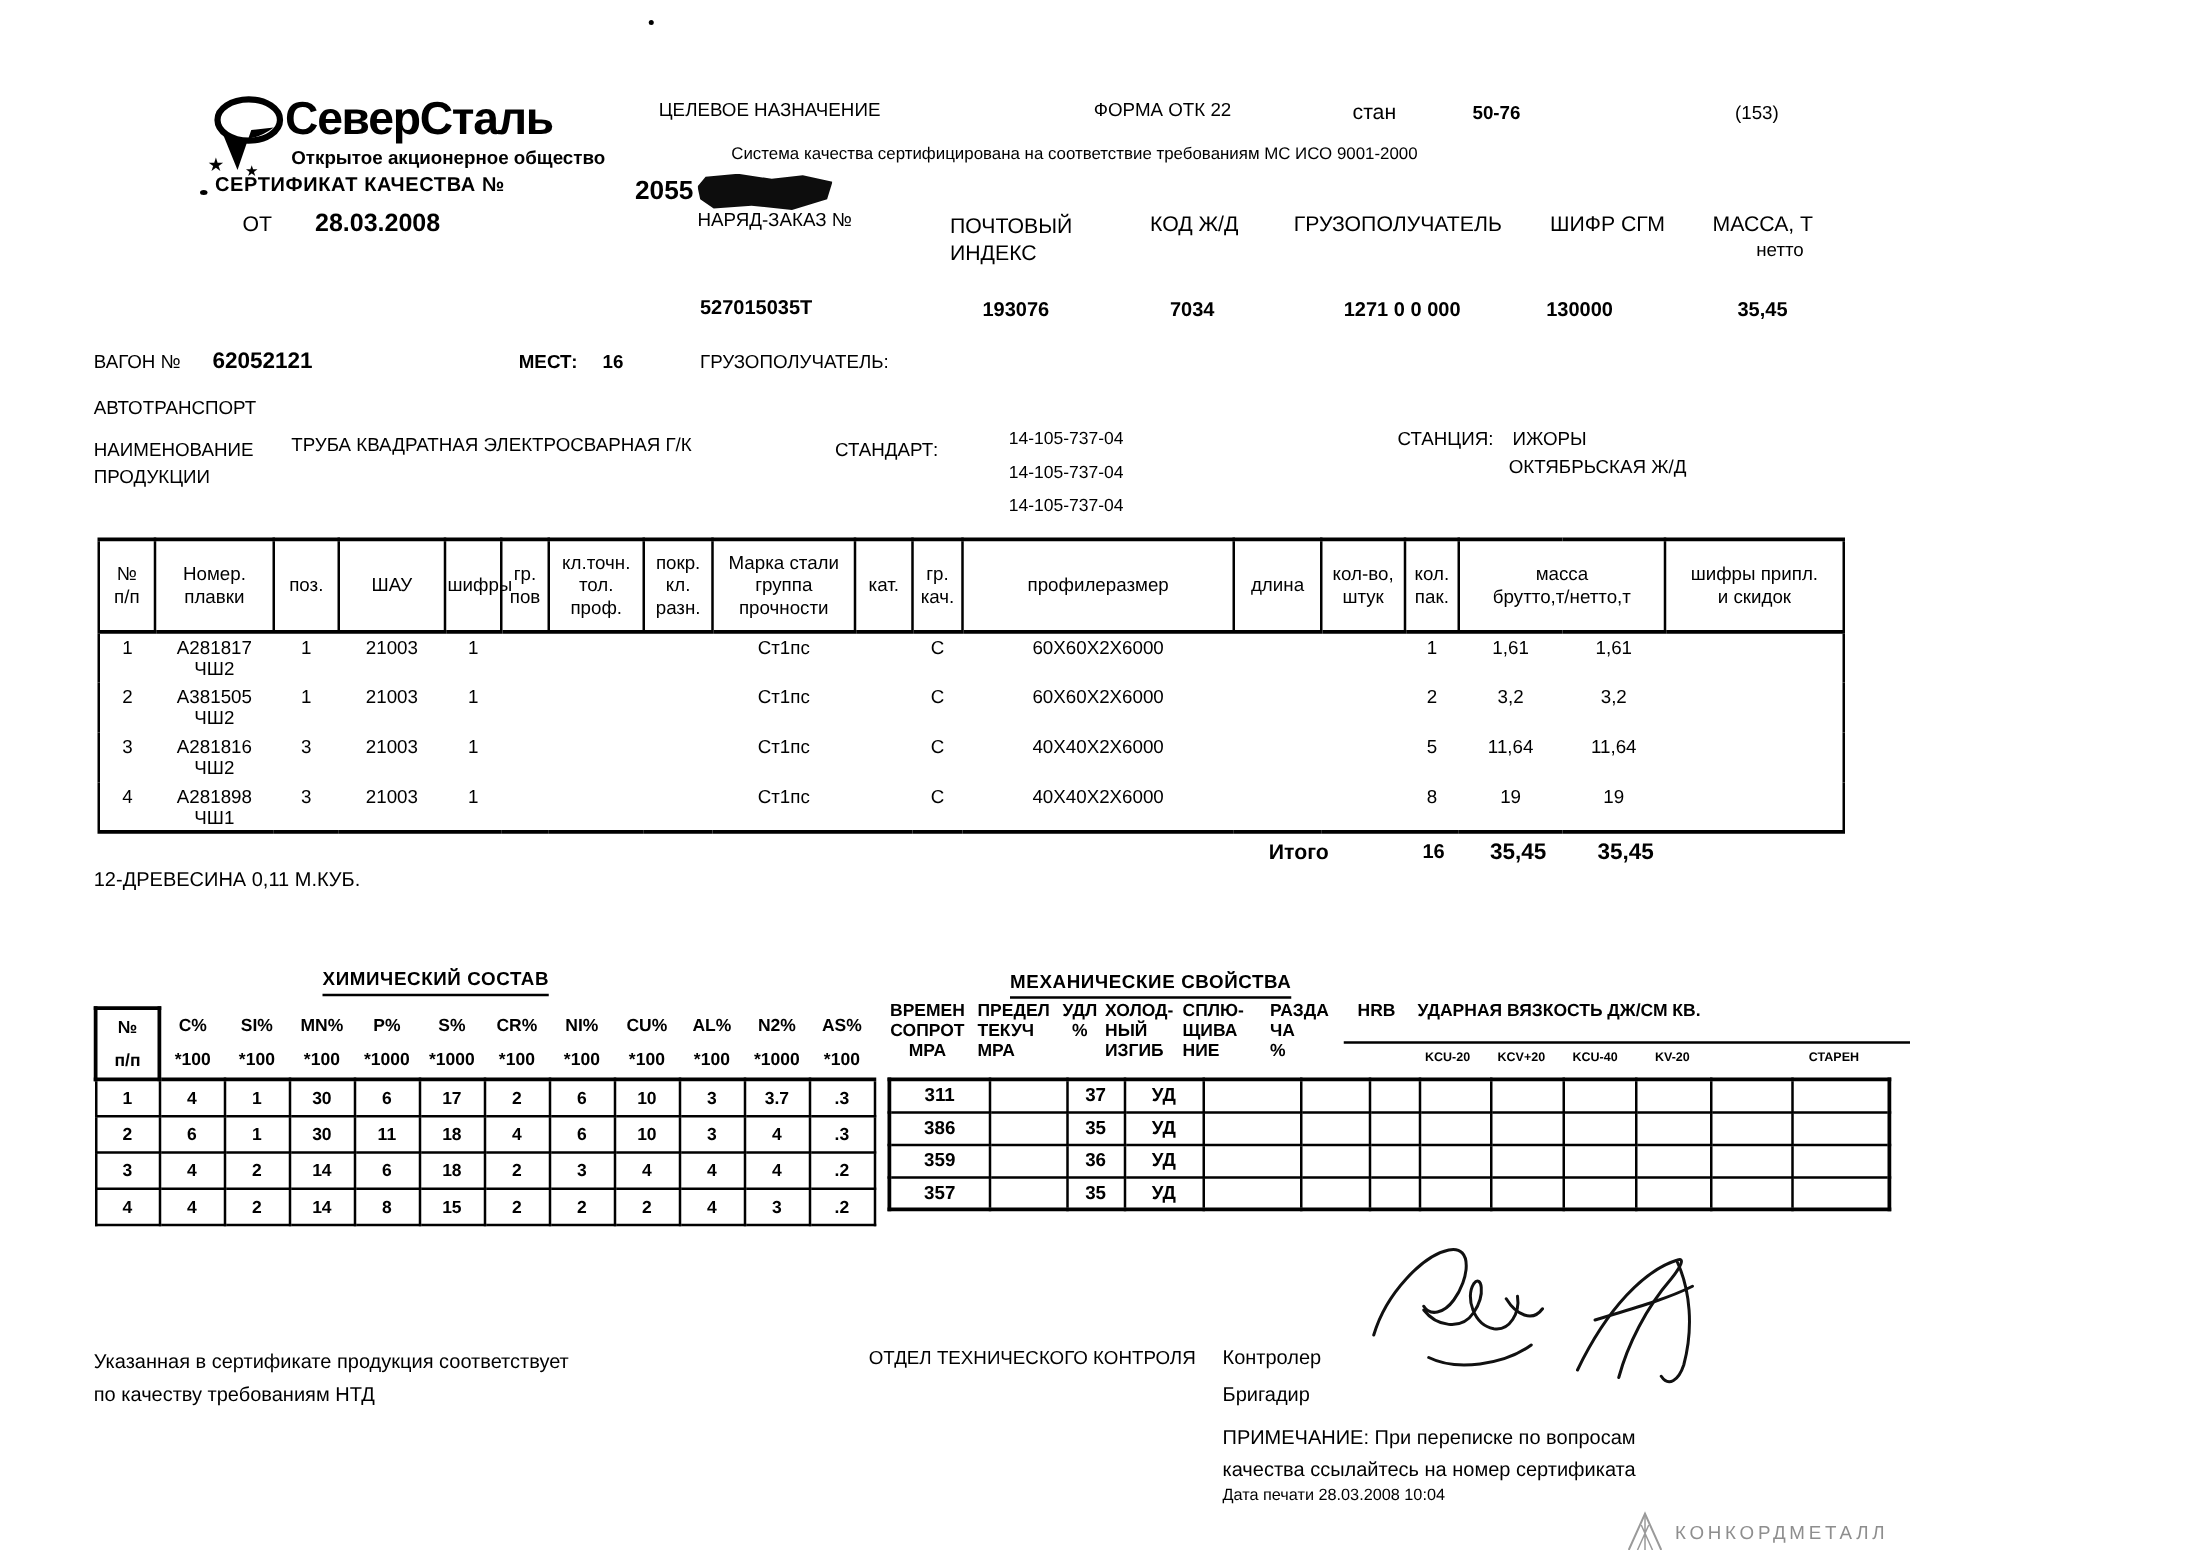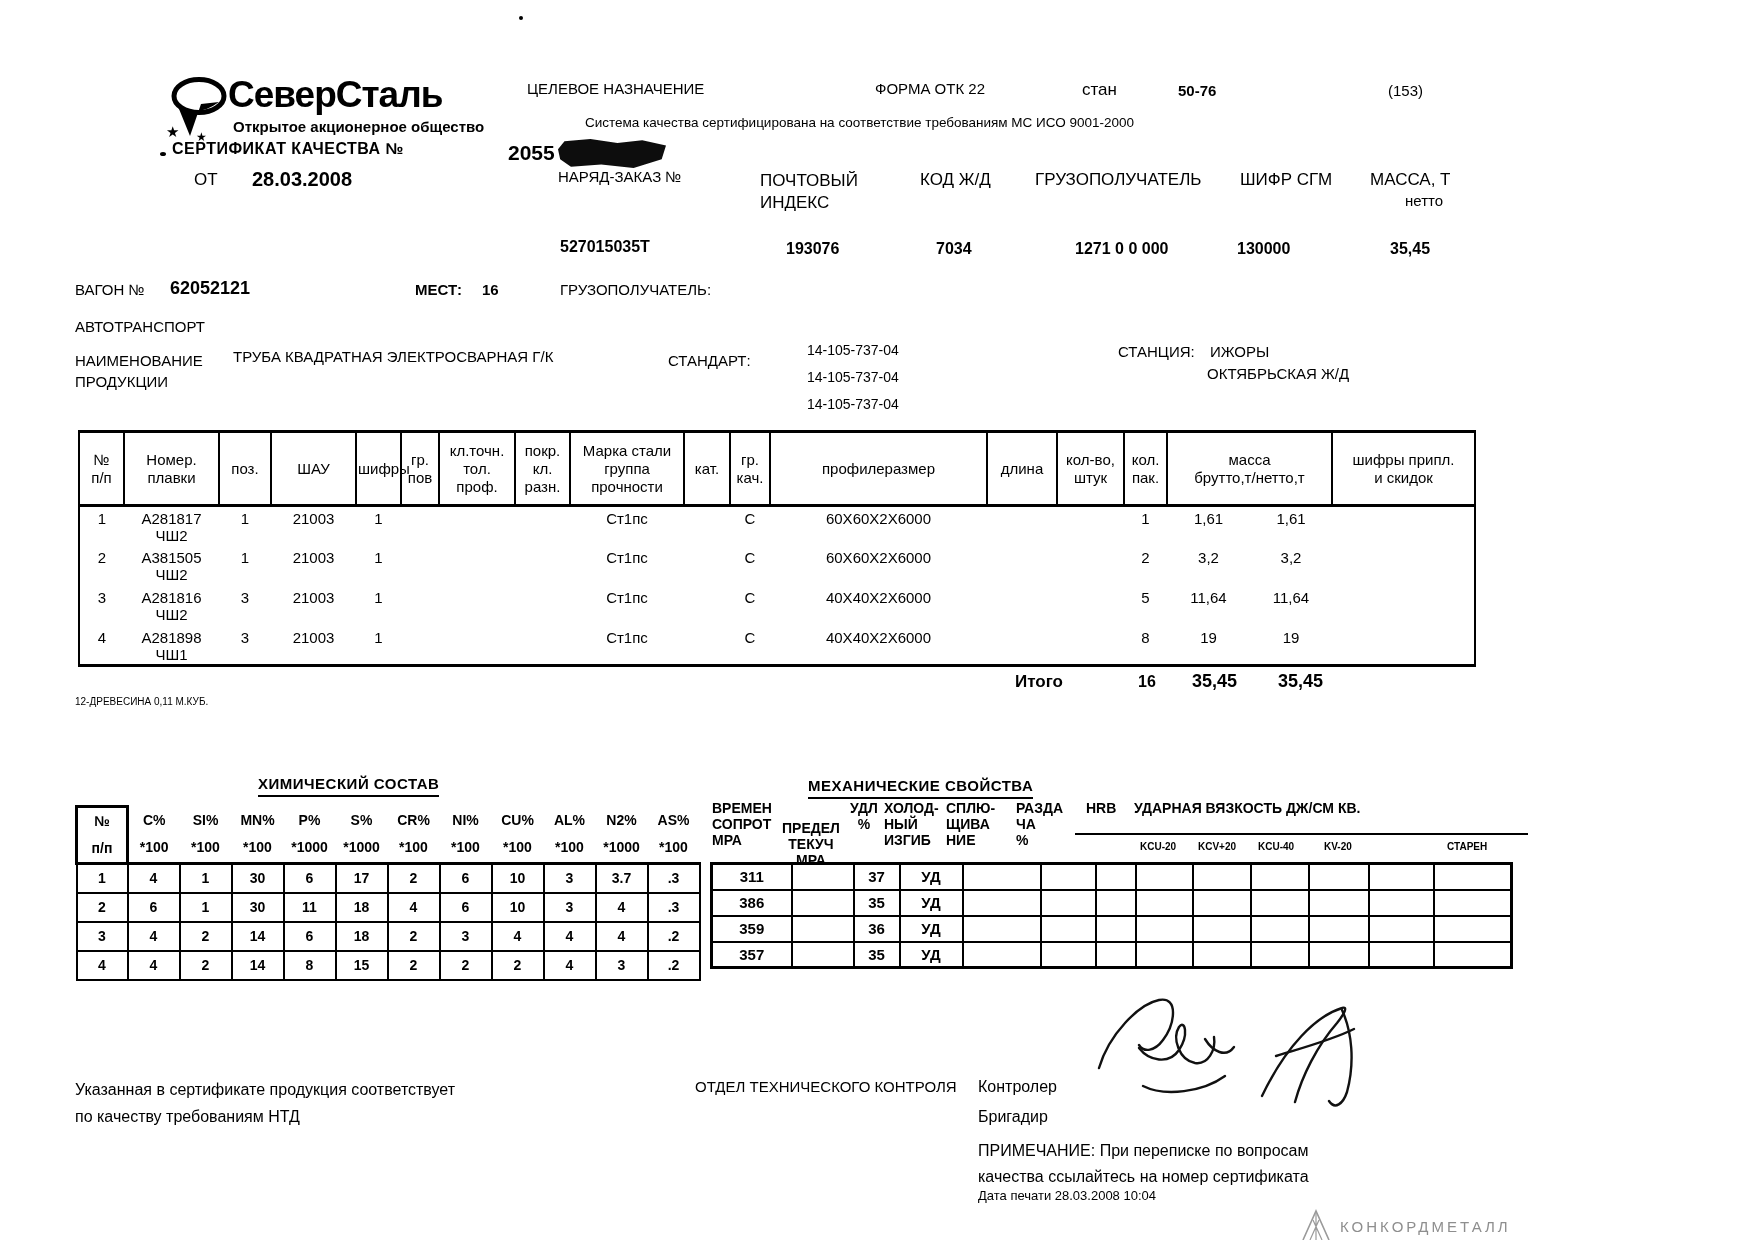--- a/index.html
+++ b/index.html
@@ -272,21 +272,21 @@
           <td>19</td>
           <td></td>
         </tr>
       </tbody>
   </table>
 
   <div class="t b" style="left:1015px; top:672px; font-size:17px;">Итого</div>
   <div class="t b" style="left:1138px; top:673px; font-size:16px;">16</div>
   <div class="t b" style="left:1192px; top:671px; font-size:18px;">35,45</div>
   <div class="t b" style="left:1278px; top:671px; font-size:18px;">35,45</div>
-  <div class="t" style="left:75px; top:696px; font-size:10px;">12-ДРЕВЕСИНА 0,11 М.КУБ.</div>
+  <div class="t" style="left:75px; top:696px; font-size:16px;">12-ДРЕВЕСИНА 0,11 М.КУБ.</div>
 
   <div class="t section-title" style="left:258px; top:775px;">ХИМИЧЕСКИЙ СОСТАВ</div>
   <table id="chem-table">
     <colgroup>
       <col style="width:51px">
         <col style="width:52px">
         <col style="width:52px">
         <col style="width:52px">
       <col style="width:52px">
         <col style="width:52px">
@@ -379,24 +379,24 @@
           <td>2</td>
           <td>2</td>
           <td>4</td>
           <td>3</td>
           <td>.2</td>
         </tr>
       </tbody>
   </table>
 
   <div class="t section-title" style="left:808px; top:777px;">МЕХАНИЧЕСКИЕ СВОЙСТВА</div>
-  <div class="t mech-h" style="left:712px; top:800px;">ВРЕМЕН
+  <div class="t mech-h" style="left:712px; top:800px;text-align:center;">ВРЕМЕН
 СОПРОТ
 МРА</div>
-  <div class="t mech-h" style="left:782px; top:820px;text-align:center;">ПРЕДЕЛ
+  <div class="t mech-h" style="left:782px; top:800px;">ПРЕДЕЛ
 ТЕКУЧ
 МРА</div>
   <div class="t mech-h c" style="left:850px; top:800px;">УДЛ
 %</div>
   <div class="t mech-h" style="left:884px; top:800px;">ХОЛОД-
 НЫЙ
 ИЗГИБ</div>
   <div class="t mech-h" style="left:946px; top:800px;">СПЛЮ-
 ЩИВА
 НИЕ</div>

